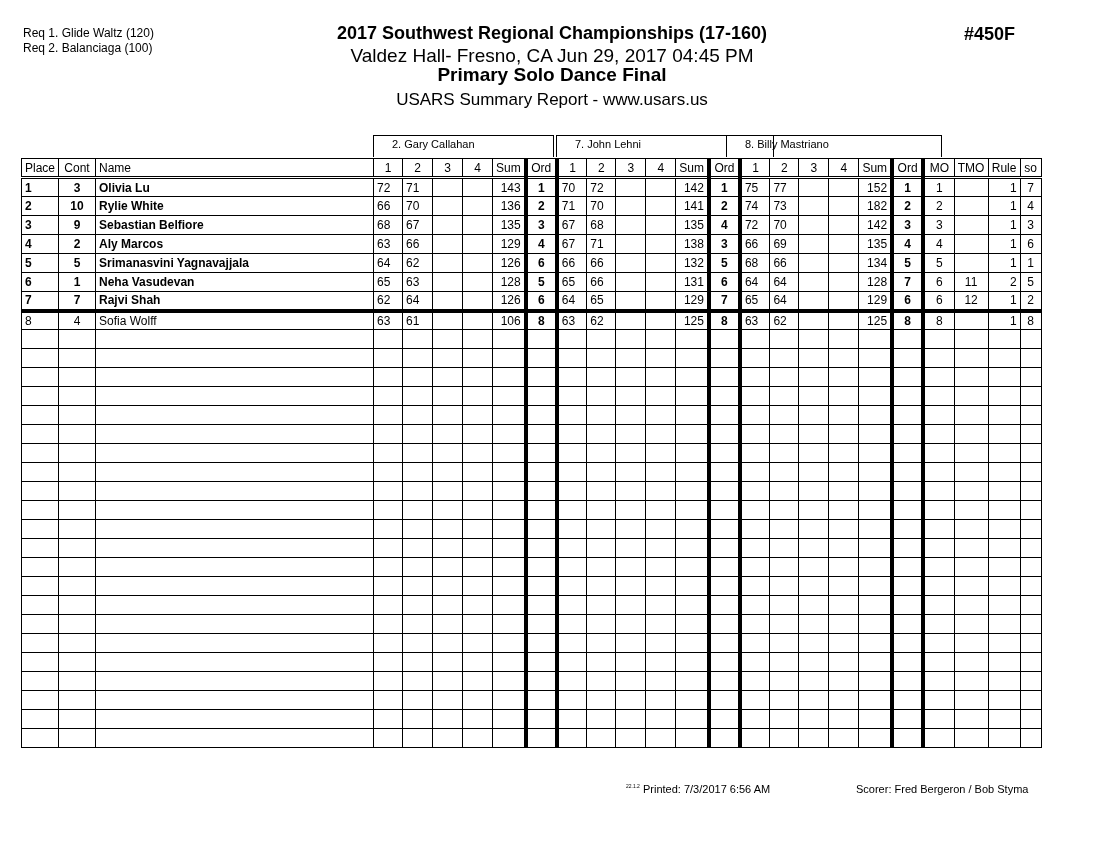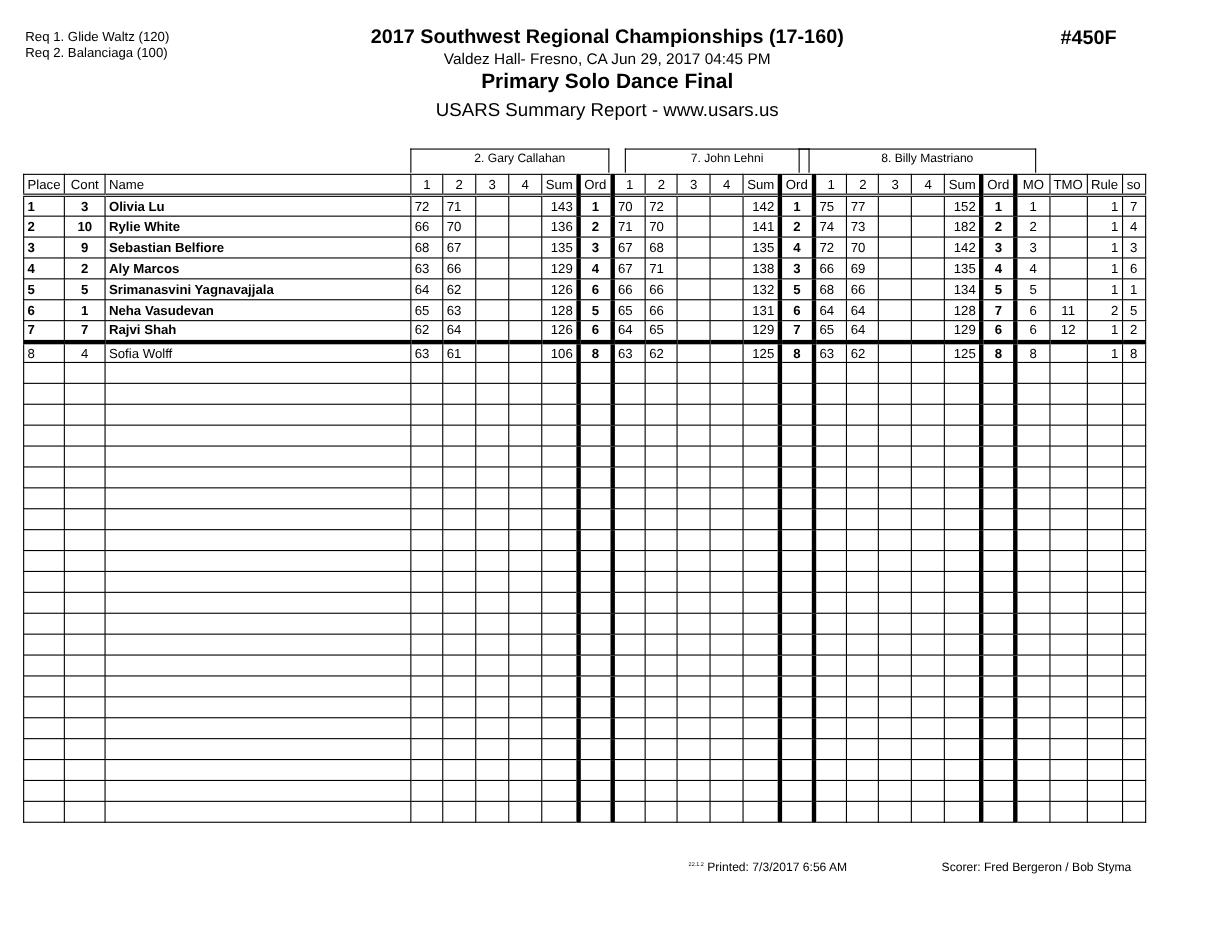--- a/index.html
+++ b/index.html
@@ -1,22 +1,22 @@
 <!DOCTYPE html>
 <html><head>
 <meta charset="utf-8">
 <style>
   html, body { margin: 0; padding: 0; background: #ffffff; }
   body { width: 1100px; height: 850px; position: relative; overflow: hidden;
          font-family: "Liberation Sans", sans-serif; color: #000; }
-  .abs { position: absolute; text-align: center; }
+  .abs { position: absolute; }
   .req { left: 23px; font-size: 12px; line-height: 14px; }
   .title-block { left: 300px; width: 504px; text-align: center; }
   #t1 { top: 23px; font-size: 18px; font-weight: bold; }
-  #t2 { top: 45px; font-size: 14px; }
+  #t2 { top: 45px; font-size: 19px; }
   #t3 { top: 64px; font-size: 19px; font-weight: bold; }
   #t4 { top: 90px; font-size: 17px; }
   #evnum { left: 964px; top: 24px; font-size: 18px; font-weight: bold; }
 
   .judge-box { top: 135px; height: 22px; border: 1px solid #000; border-bottom: none;
                font-size: 11px; line-height: 16px; padding-left: 18px; box-sizing: border-box; }
 
   table.grid { position: absolute; left: 21px; top: 158px; border-collapse: collapse;
                table-layout: fixed; font-size: 12px; }
   table.grid td, table.grid th { border: 1px solid #000; height: 19px; padding: 0 3px;
@@ -41,21 +41,21 @@
 <div class="abs req" style="top:26px">Req  1.  Glide Waltz (120)</div>
 <div class="abs req" style="top:41px">Req  2.  Balanciaga (100)</div>
 
 <div id="t1" class="abs title-block">2017 Southwest Regional Championships (17-160)</div>
 <div id="t2" class="abs title-block">Valdez Hall- Fresno, CA  Jun 29, 2017  04:45 PM</div>
 <div id="t3" class="abs title-block">Primary Solo Dance Final</div>
 <div id="t4" class="abs title-block">USARS Summary Report - www.usars.us</div>
 <div id="evnum" class="abs">#450F</div>
 
 <div class="abs judge-box" style="left:373px;width:181px">2.  Gary Callahan</div>
-<div class="abs judge-box" style="left:568px;width:168px">7.  John Lehni</div>
+<div class="abs judge-box" style="left:556px;width:218px">7.  John Lehni</div>
 <div class="abs judge-box" style="left:726px;width:216px">8.  Billy Mastriano</div>
 
 <table class="grid">
   <colgroup>
     <col style="width:37px">
       <col style="width:37px">
       <col style="width:278px">
     <col style="width:29px">
       <col style="width:30px">
       <col style="width:30px">

